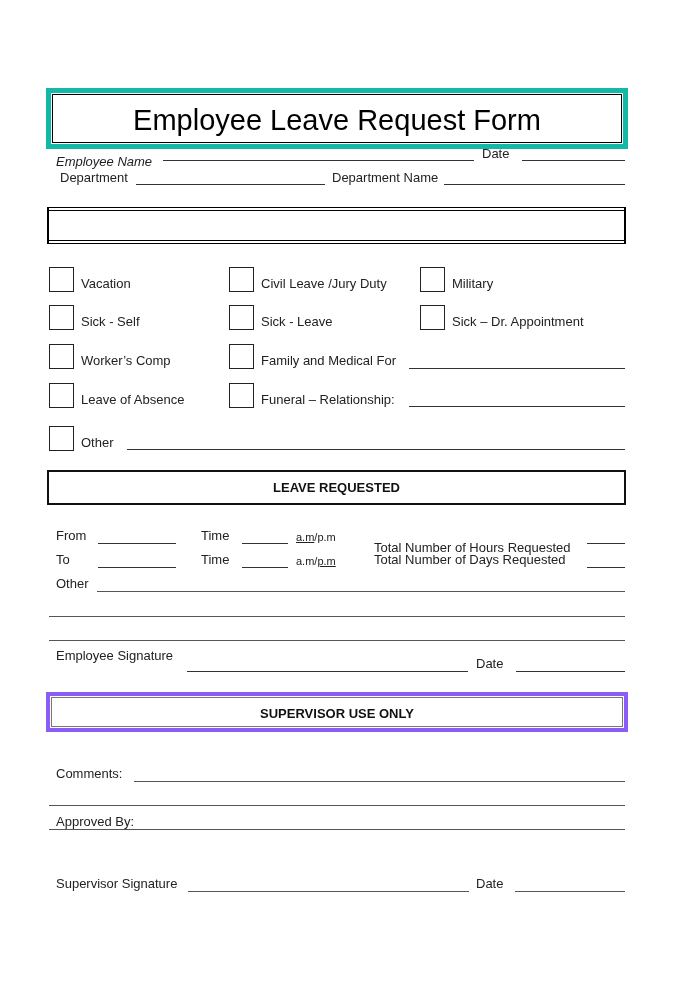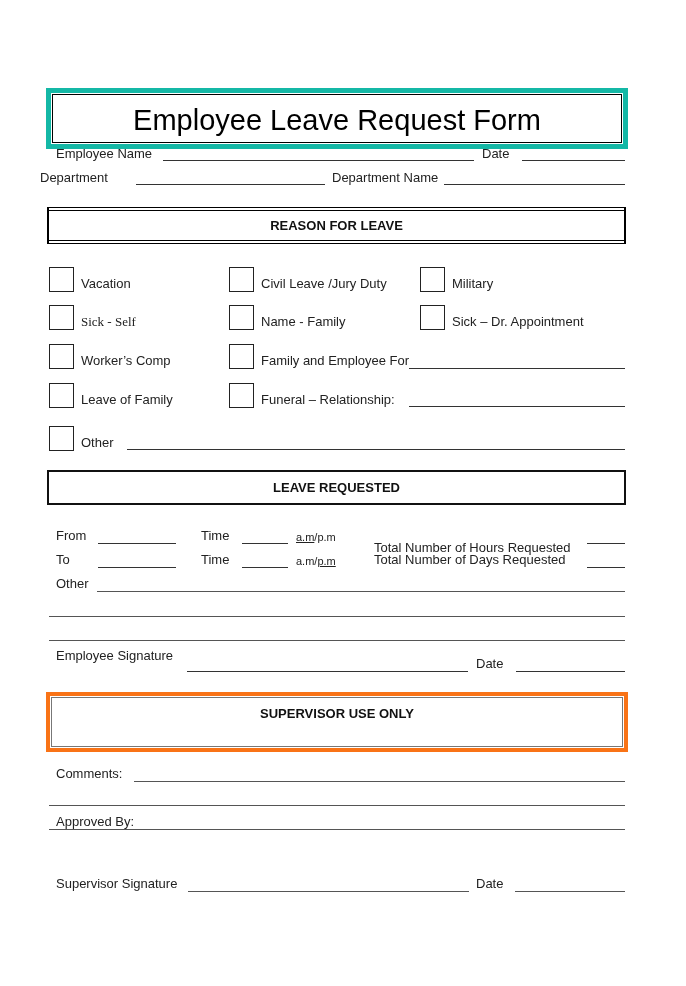--- a/index.html
+++ b/index.html
@@ -14,71 +14,70 @@
   .title-box .inner { position: absolute; left: 1px; top: 1px; right: 1px; bottom: 1px; border: 1px solid #000; }
   .title-text { position: absolute; left: 0; right: 0; top: 11px; text-align: center;
                 font-size: 29px; line-height: 32px; color: #000; }
   .sec-head { position: absolute; left: 0; right: 0; text-align: center; font-weight: bold;
               font-size: 13px; line-height: 16px; color: #111; }
   .reason-box { position: absolute; left: 47px; top: 207px; width: 579px; height: 37px;
                 box-sizing: border-box; border: 1px solid #000; border-left-width: 2px; border-right-width: 2px; }
   .reason-box .inner { position: absolute; left: 0px; top: 2px; right: 0px; bottom: 2px; border-top: 1px solid #000; border-bottom: 1px solid #000; }
   .req-box { position: absolute; left: 47px; top: 470px; width: 579px; height: 35px;
              box-sizing: border-box; border: 2px solid #111; }
-  .sup-box { position: absolute; left: 46px; top: 692px; width: 582px; height: 60px;
-             box-sizing: border-box; border: 4px solid #f97316; }
+  .sup-box { position: absolute; left: 46px; top: 692px; width: 582px; height: 40px;
+             box-sizing: border-box; border: 4px solid #8b5cf6; }
   .sup-box .inner { position: absolute; left: 1px; top: 1px; right: 1px; bottom: 1px; border: 1px solid #777; }
   .ul { text-decoration: underline; }
   .ampm { position: absolute; font-size: 11px; line-height: 14px; white-space: nowrap; color: #222; }
 </style>
 </head>
 <body>
 
 <div class="title-box">
   <div class="inner"></div>
   <div class="title-text">Employee Leave Request Form</div>
 </div>
 
-<span class="lbl" style="left:56px;top:146px;">Employee Name</span>
+<span class="lbl" style="left:56px;top:154px;font-style:italic;">Employee Name</span>
 <div class="line" style="left:163px;top:160px;width:311px;"></div>
 <span class="lbl" style="left:482px;top:146px;">Date</span>
 <div class="line" style="left:522px;top:160px;width:103px;"></div>
 
-<span class="lbl" style="left:40px;top:170px;">Department</span>
+<span class="lbl" style="left:60px;top:170px;">Department</span>
 <div class="line" style="left:136px;top:184px;width:189px;"></div>
 <span class="lbl" style="left:332px;top:170px;">Department Name</span>
 <div class="line" style="left:444px;top:184px;width:181px;"></div>
 
 <div class="reason-box">
   <div class="inner"></div>
-  <div class="sec-head" style="top:10px;">REASON FOR LEAVE</div>
 </div>
 
 <div class="cb" style="left:49px;top:267px;"></div>
 <span class="lbl" style="left:81px;top:276px;">Vacation</span>
 <div class="cb" style="left:229px;top:267px;"></div>
 <span class="lbl" style="left:261px;top:276px;text-align:right;">Civil Leave /Jury Duty</span>
 <div class="cb" style="left:420px;top:267px;"></div>
 <span class="lbl" style="left:452px;top:276px;">Military</span>
 
 <div class="cb" style="left:49px;top:305px;"></div>
-<span class="lbl" style="left:81px;top:314px;font-family:Liberation Serif, serif;">Sick - Self</span>
+<span class="lbl" style="left:81px;top:314px;">Sick - Self</span>
 <div class="cb" style="left:229px;top:305px;"></div>
-<span class="lbl" style="left:261px;top:314px;">Name - Family</span>
+<span class="lbl" style="left:261px;top:314px;">Sick - Leave</span>
 <div class="cb" style="left:420px;top:305px;"></div>
 <span class="lbl" style="left:452px;top:314px;text-align:right;">Sick – Dr. Appointment</span>
 
 <div class="cb" style="left:49px;top:344px;"></div>
 <span class="lbl" style="left:81px;top:353px;">Worker’s Comp</span>
 <div class="cb" style="left:229px;top:344px;"></div>
-<span class="lbl" style="left:261px;top:353px;">Family and Employee For</span>
+<span class="lbl" style="left:261px;top:353px;">Family and Medical For</span>
 <div class="line" style="left:409px;top:368px;width:216px;"></div>
 
 <div class="cb" style="left:49px;top:383px;"></div>
-<span class="lbl" style="left:81px;top:392px;">Leave of Family</span>
+<span class="lbl" style="left:81px;top:392px;">Leave of Absence</span>
 <div class="cb" style="left:229px;top:383px;"></div>
 <span class="lbl" style="left:261px;top:392px;">Funeral – Relationship:</span>
 <div class="line" style="left:409px;top:406px;width:216px;"></div>
 
 <div class="cb" style="left:49px;top:426px;"></div>
 <span class="lbl" style="left:81px;top:435px;">Other</span>
 <div class="line" style="left:127px;top:449px;width:498px;"></div>
 
 <div class="req-box">
   <div class="sec-head" style="top:8px;">LEAVE REQUESTED</div>

